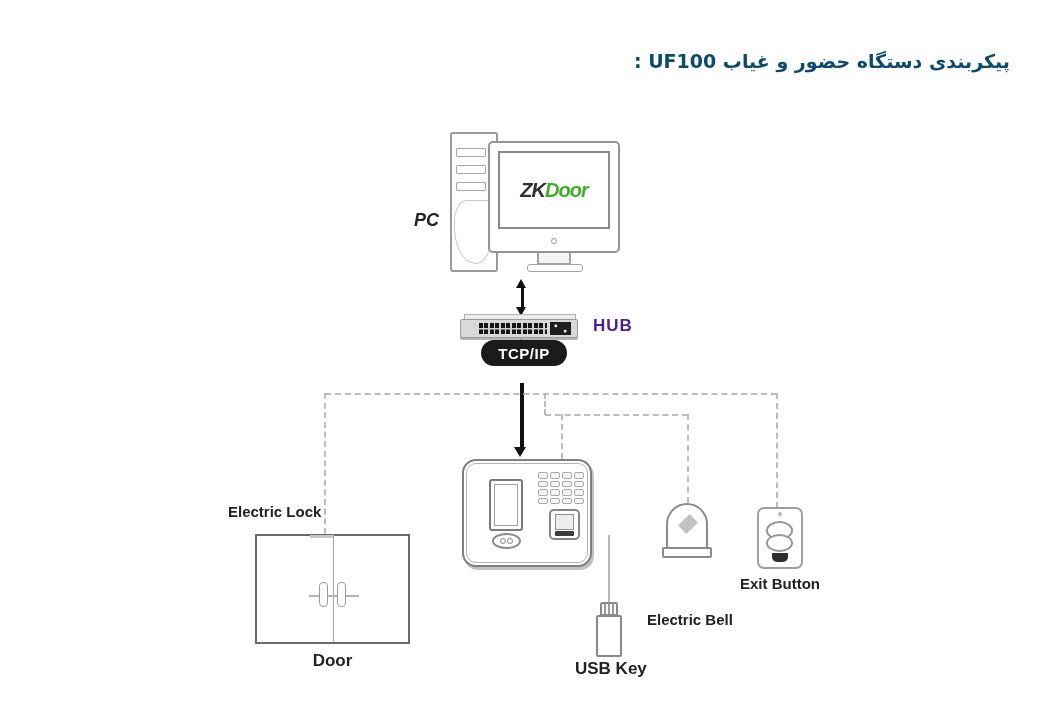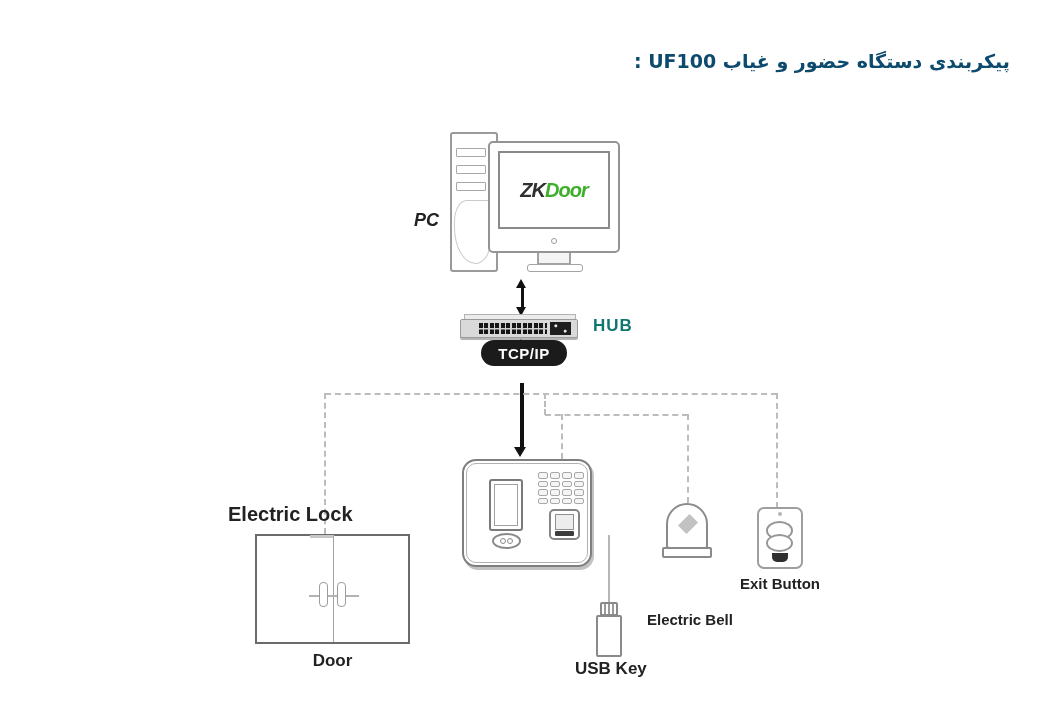--- a/index.html
+++ b/index.html
@@ -38,21 +38,21 @@
   .tri{position:absolute;width:0;height:0;}
   .tri.up{border-left:5px solid transparent;border-right:5px solid transparent;border-bottom:9px solid var(--line-black);}
   .tri.down{border-left:5px solid transparent;border-right:5px solid transparent;border-top:9px solid var(--line-black);}
   .tri.down.big{border-left:6px solid transparent;border-right:6px solid transparent;border-top:10px solid var(--line-black);}
 
   
   .hub-top{position:absolute;left:464px;top:314px;width:112px;height:6px;background:#ececec;border:1px solid #b3b3b3;}
   .hub-body{position:absolute;left:460px;top:319px;width:118px;height:19px;background:#d9d9d9;border:1.5px solid #9a9a9a;border-radius:2px;box-shadow:0 2px 0 #b5b5b5;}
   .hub-ports{position:absolute;left:18px;top:3px;width:68px;height:11px;background-image:linear-gradient(#cfcfcf,#cfcfcf),repeating-linear-gradient(90deg,#151515 0 4px,#cfcfcf 4px 5.5px);background-size:100% 1.5px,100% 100%;background-position:center,0 0;background-repeat:no-repeat,repeat;}
   .hub-uplink{position:absolute;left:89px;top:2px;width:21px;height:13px;background-color:#1e1e1e;background-image:radial-gradient(circle at 28% 30%,#e8e8e8 1.2px,transparent 1.8px),radial-gradient(circle at 72% 70%,#e8e8e8 1.2px,transparent 1.8px);}
-  .hub-label{left:593px;top:316px;font-size:17px;color:#0f766e;letter-spacing:1px;}
+  .hub-label{left:593px;top:316px;font-size:17px;color:#4c1d95;letter-spacing:1px;}
 
   
   .pill{position:absolute;left:481px;top:340px;width:86px;height:26px;background:var(--pill-bg);color:var(--pill-text);border-radius:13px;font-weight:bold;font-size:15px;display:flex;align-items:center;justify-content:center;letter-spacing:0.5px;}
 
   
   .device{position:absolute;left:462px;top:459px;width:130px;height:108px;border:2.5px solid #7f7f7f;border-radius:14px;background:#fff;box-shadow:2px 3px 0 #c2c2c2;}
   .device::before{content:"";position:absolute;left:2px;top:2px;right:2px;bottom:2px;border:1px solid #b2b2b2;border-radius:10px;}
   .dev-screen{position:absolute;left:25px;top:18px;width:34px;height:52px;border:2px solid #7a7a7a;border-radius:3px;}
   .dev-screen::before{content:"";position:absolute;left:3px;top:3px;right:3px;bottom:3px;border:1px solid #a0a0a0;}
   .dev-oval{position:absolute;left:28px;top:72px;width:29px;height:16px;border:2px solid #8a8a8a;border-radius:50%;display:flex;align-items:center;justify-content:center;gap:1px;}
@@ -68,21 +68,21 @@
   .wire-v{position:absolute;width:0;border-left:2px dashed var(--wire-gray);}
   .wire-solid{position:absolute;width:0;border-left:2px solid #b5b5b5;}
 
   
   .door{position:absolute;left:255px;top:534px;width:155px;height:110px;border:2.5px solid #6b6b6b;background:#fff;}
   .door .split{position:absolute;left:50%;top:0;bottom:0;width:1.5px;background:#a3a3a3;}
   .door .strike{position:absolute;left:53px;top:-1px;width:24px;height:3px;background:#c7c7c7;}
   .door .pushbar{position:absolute;left:52px;top:59px;width:50px;height:2px;background:#b3b3b3;}
   .door .handle{position:absolute;top:46px;width:9px;height:25px;border:1.5px solid #9c9c9c;border-radius:4px;background:#fff;}
   .door .handle.h1{left:62px;} .door .handle.h2{left:80px;}
-  .lock-label{left:228px;top:503px;font-size:20px;}
+  .lock-label{left:228px;top:503px;font-size:15px;}
   .door-label{left:255px;top:651px;width:155px;text-align:center;font-size:17px;}
 
   
   .bell-dome{position:absolute;left:666px;top:503px;width:42px;height:46px;border:2px solid #8a8a8a;border-radius:21px 21px 3px 3px;background:#fff;}
   .bell-dome .diamond{position:absolute;left:14px;top:13px;width:12px;height:12px;background:#c2c2c2;transform:rotate(45deg) scaleY(1.35);}
   .bell-base{position:absolute;left:662px;top:547px;width:50px;height:11px;border:2px solid #8a8a8a;border-radius:2px;background:#fff;}
   .bell-label{left:647px;top:569px;font-size:15px;margin-top:42px;}
 
   
   .exit-plate{position:absolute;left:757px;top:507px;width:46px;height:62px;border:2px solid #9e9e9e;border-radius:7px;background:#fff;}

